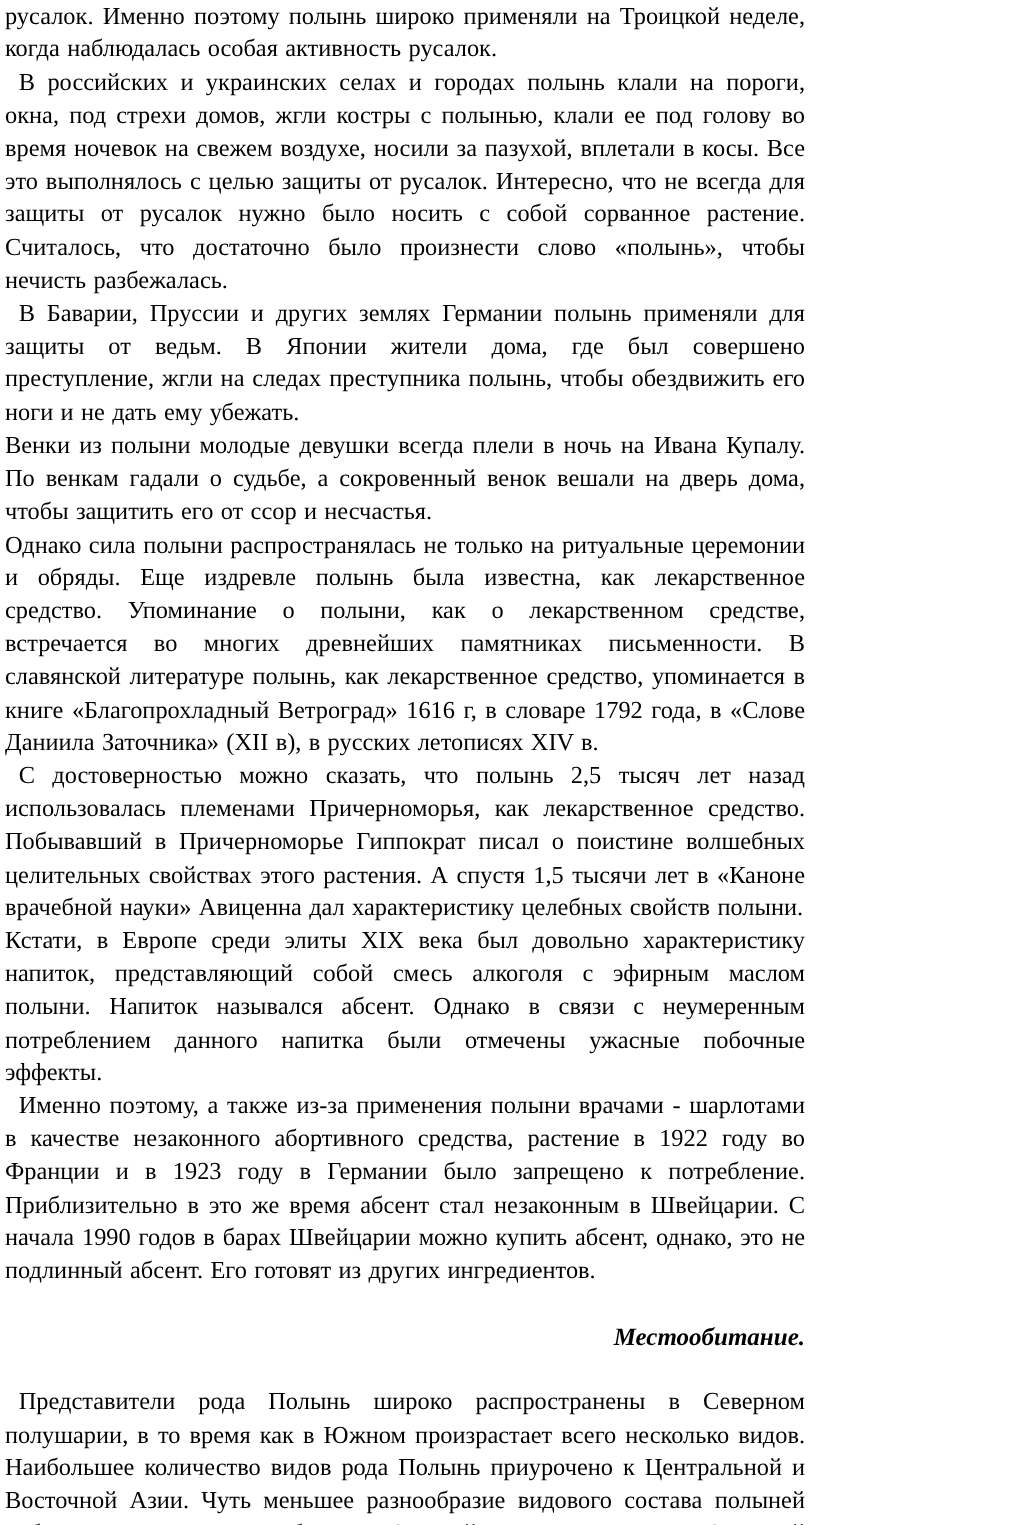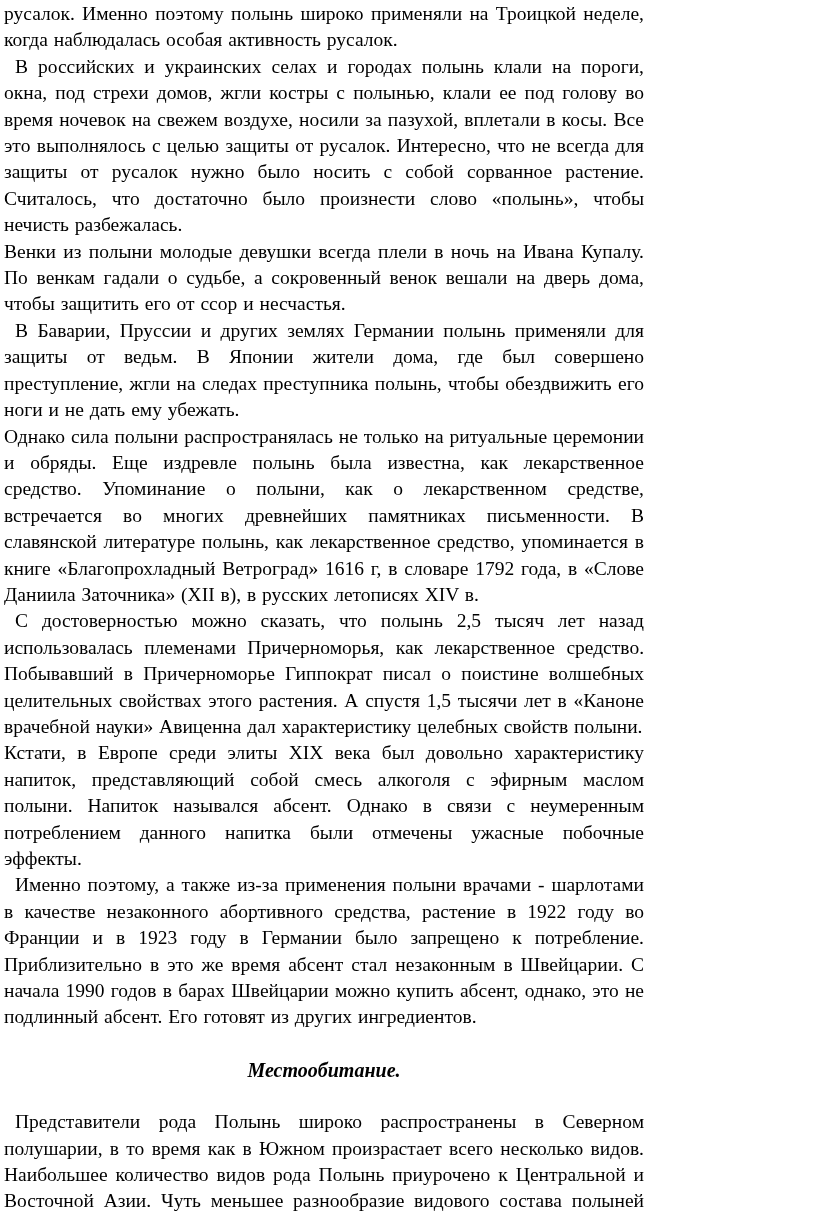--- a/index.html
+++ b/index.html
@@ -22,38 +22,38 @@
   .para {
     margin: 0;
     text-align: justify;
     word-spacing: 1px;
   }
   .para.ind {
     text-indent: 11px;
   }
   .subhead {
     margin: 26px 0 26px 0;
-    text-align: center;
+    text-align: right;
     font-weight: bold;
     font-style: italic;
     font-size: 20px;
     line-height: 26.4px;
   }
 </style>
 </head>
 <body>
 
 <div class="page">
   <p class="para">русалок. Именно поэтому полынь широко применяли на Троицкой неделе, когда наблюдалась особая активность русалок.</p>
 
   <p class="para ind">В российских и украинских селах и городах полынь клали на пороги, окна, под стрехи домов, жгли костры с полынью, клали ее под голову во время ночевок на свежем воздухе, носили за пазухой, вплетали в косы. Все это выполнялось с целью защиты от русалок. Интересно, что не всегда для защиты от русалок нужно было носить с собой сорванное растение. Считалось, что достаточно было произнести слово «полынь», чтобы нечисть разбежалась.</p>
 
+  <p class="para ind">В Баварии, Пруссии и других землях Германии полынь применяли для защиты от ведьм. В Японии жители дома, где был совершено преступление, жгли на следах преступника полынь, чтобы обездвижить его ноги и не дать ему убежать.</p>
+
   <p class="para">Венки из полыни молодые девушки всегда плели в ночь на Ивана Купалу. По венкам гадали о судьбе, а сокровенный венок вешали на дверь дома, чтобы защитить его от ссор и несчастья.</p>
-
-  <p class="para ind">В Баварии, Пруссии и других землях Германии полынь применяли для защиты от ведьм. В Японии жители дома, где был совершено преступление, жгли на следах преступника полынь, чтобы обездвижить его ноги и не дать ему убежать.</p>
 
   <p class="para">Однако сила полыни распространялась не только на ритуальные церемонии и обряды. Еще издревле полынь была известна, как лекарственное средство. Упоминание о полыни, как о лекарственном средстве, встречается во многих древнейших памятниках письменности. В славянской литературе полынь, как лекарственное средство, упоминается в книге «Благопрохладный Ветроград» 1616 г, в словаре 1792 года, в «Слове Даниила Заточника» (XII в), в русских летописях XIV в.</p>
 
   <p class="para ind">С достоверностью можно сказать, что полынь 2,5 тысяч лет назад использовалась племенами Причерноморья, как лекарственное средство. Побывавший в Причерноморье Гиппократ писал о поистине волшебных целительных свойствах этого растения. А спустя 1,5 тысячи лет в «Каноне врачебной науки» Авиценна дал характеристику целебных свойств полыни.</p>
 
   <p class="para">Кстати, в Европе среди элиты XIX века был довольно характеристику напиток, представляющий собой смесь алкоголя с эфирным маслом полыни. Напиток назывался абсент. Однако в связи с неумеренным потреблением данного напитка были отмечены ужасные побочные эффекты.</p>
 
   <p class="para ind">Именно поэтому, а также из-за применения полыни врачами - шарлотами в качестве незаконного абортивного средства, растение в 1922 году во Франции и в 1923 году в Германии было запрещено к потребление. Приблизительно в это же время абсент стал незаконным в Швейцарии. С начала 1990 годов в барах Швейцарии можно купить абсент, однако, это не подлинный абсент. Его готовят из других ингредиентов.</p>
 
   <p class="subhead">Местообитание.</p>

